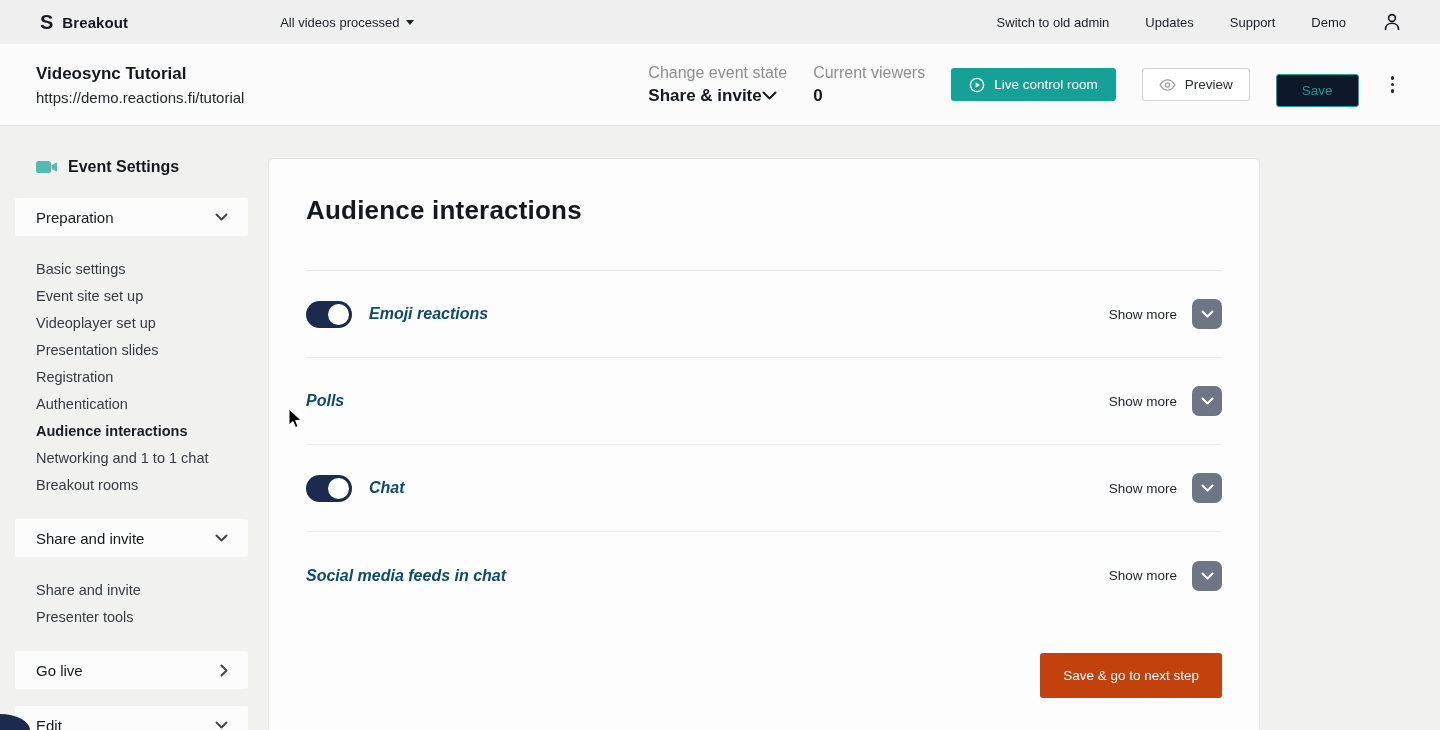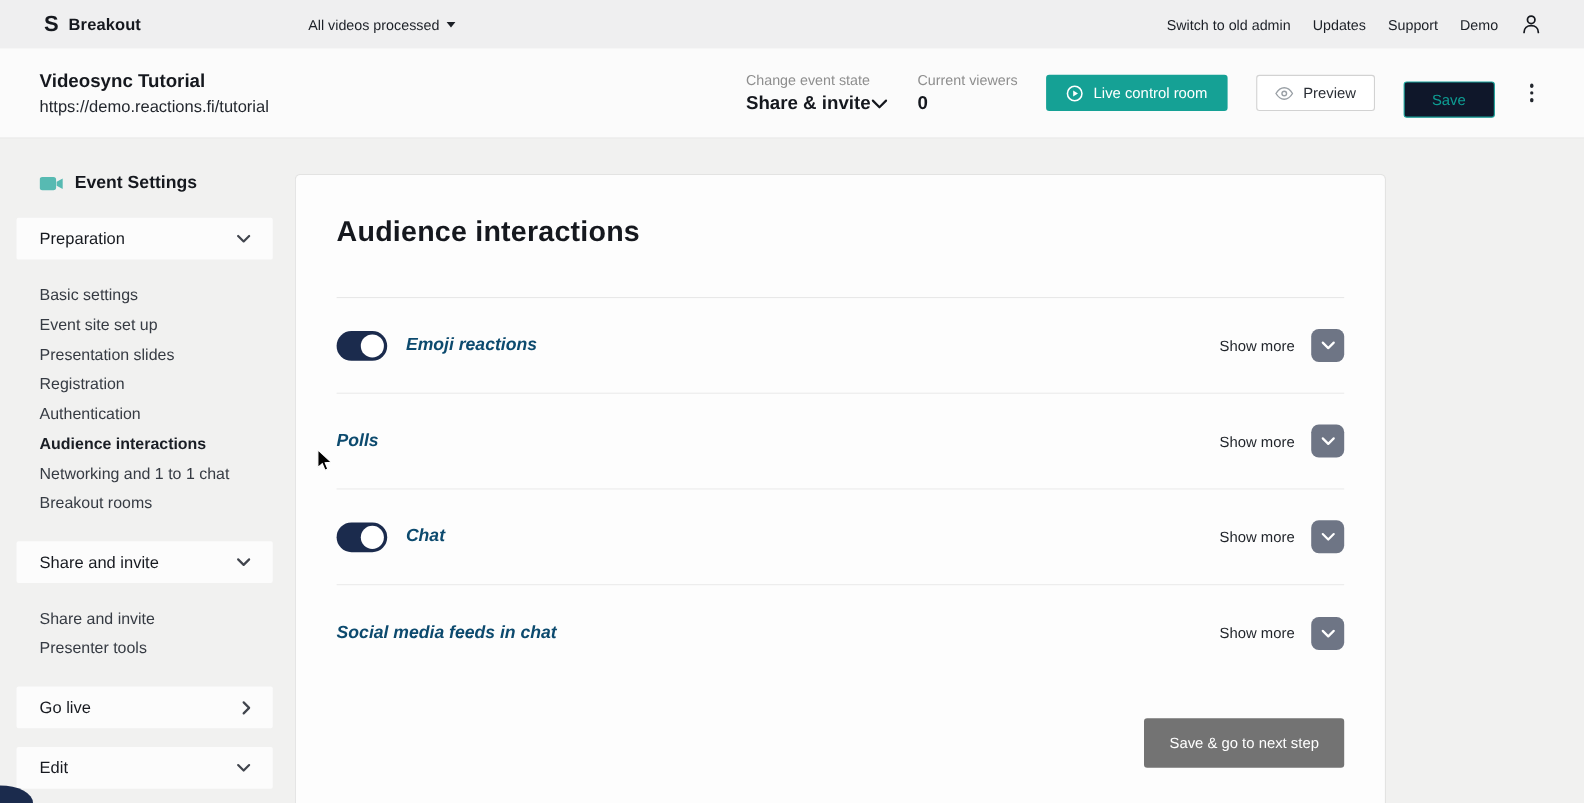--- a/index.html
+++ b/index.html
@@ -13,33 +13,33 @@
   
   .topbar {
     height:44px; background:#efeff0; display:flex; align-items:center;
     padding:0 38px 0 40px; font-size:13px;
   }
   .logo-wrap { display:flex; align-items:center; gap:9px; }
   .logo-s { font-size:20px; font-weight:700; color:#15181e; line-height:1; }
   .logo-text { font-weight:700; font-size:15px; color:#15181e; letter-spacing:.1px; }
   .videos-dd { margin-left:152px; display:flex; align-items:center; gap:7px; color:#1b1f26; cursor:pointer; }
   .tri-down { width:0; height:0; border-left:4.5px solid transparent; border-right:4.5px solid transparent; border-top:5px solid #1b1f26; }
-  .topbar-right { margin-left:auto; display:flex; align-items:center; gap:20px; }
+  .topbar-right { margin-left:auto; display:flex; align-items:center; gap:36px; }
   .topbar-link { color:#1b1f26; cursor:pointer; }
   .user-icon { display:flex; align-items:center; cursor:pointer; }
   
   .header {
     height:82px; background:#fbfbfb; border-bottom:1px solid #e6e6e5;
     display:flex; align-items:center; padding:0 40px 0 36px;
   }
   .title-block .evt-title { font-size:17px; font-weight:700; color:#15181e; margin-bottom:5px; }
   .title-block .evt-url { font-size:15px; color:#23272e; }
   .header-right { margin-left:auto; display:flex; align-items:center; gap:26px; }
   .stat-block { display:flex; flex-direction:column; gap:4px; min-width:130px; }
-  .stat-label { font-size:13px; color:#8e8e8e; }
+  .stat-label { font-size:16px; color:#8e8e8e; }
   .stat-value { font-size:17px; font-weight:700; color:#15181e; display:flex; align-items:center; cursor:pointer; }
   .viewers-block { min-width:90px; }
   .btn { display:inline-flex; align-items:center; justify-content:center; gap:9px; height:33px; border-radius:3px; font-size:13.5px; cursor:pointer; border:none; font-family:Liberation Sans, sans-serif; }
   .btn-live { background:#15a195; color:#ffffff; padding:0 18px; }
   .btn-preview { background:#ffffff; color:#2a2e35; border:1px solid #d2d2d2; padding:0 16px; }
   .btn-save { background:#0f172a; color:#0e9d93; border:1px solid #18a29a; padding:0 25px;margin-top:12px; }
   .kebab { display:flex; flex-direction:column; gap:3px; cursor:pointer; padding:4px 6px; }
   .kebab i { width:3.5px; height:3.5px; border-radius:50%; background:#23272e; }
   
   .content { display:flex; align-items:flex-start; }
@@ -66,21 +66,21 @@
   .setting-row { height:87px; display:flex; align-items:center; border-bottom:1px solid #ebebeb; }
   .setting-row.last { border-bottom:none;justify-content:center; }
   .row-left { display:flex; align-items:center; gap:17px; }
   .row-label { font-size:16px; font-weight:700; color:#0c4a6e;font-style:italic; }
   .row-right { margin-left:auto; display:flex; align-items:center; gap:15px; }
   .show-more { font-size:13.5px; color:#1e2228; cursor:pointer; }
   .chev-btn { width:30px; height:30px; border-radius:7px; background:#6e7585; border:none; display:flex; align-items:center; justify-content:center; cursor:pointer; }
   .toggle { width:46px; height:27px; border-radius:14px; background:#1b2b4d; position:relative; cursor:pointer; flex:none; }
   .toggle .knob { position:absolute; top:3px; right:3px; width:21px; height:21px; border-radius:50%; background:#ffffff; }
   .save-next-wrap { display:flex; justify-content:flex-end; margin-top:34px; }
-  .btn-save-next { background:#737373; color:#ffffff; height:45px; padding:0 23px; border:none; border-radius:3px; font-size:13.5px; cursor:pointer; font-family:inherit; }
+  .btn-save-next { background:#c2410c; color:#ffffff; height:45px; padding:0 23px; border:none; border-radius:3px; font-size:13.5px; cursor:pointer; font-family:inherit; }
   
   .cursor { position:absolute; left:288px; top:408px; z-index:50; pointer-events:none; }
   .corner-shape { position:absolute; left:0; bottom:0; width:30px; height:16px; background:#1b2b4d; border-radius:0 100% 0 0; }
 </style>
 </head>
 <body>
 
 <div class="topbar">
   <div class="logo-wrap">
     <span class="logo-s">S</span>
@@ -161,20 +161,21 @@
 
     <div class="sb-bar">
       <span>Preparation</span>
       <svg width="13" height="8" viewBox="0 0 13 8">
           <polyline class="chev" points="1.5,1.5 6.5,6.5 11.5,1.5"></polyline>
         </svg>
     </div>
     <ul class="sb-items">
       <li>Basic settings</li>
       <li>Event site set up</li>
+      <li>Videoplayer set up</li>
       <li>Presentation slides</li>
       <li>Registration</li>
       <li>Authentication</li>
       <li class="active">Audience interactions</li>
       <li>Networking and 1 to 1 chat</li>
       <li>Breakout rooms</li>
     </ul>
 
     <div class="sb-bar">
       <span>Share and invite</span>

